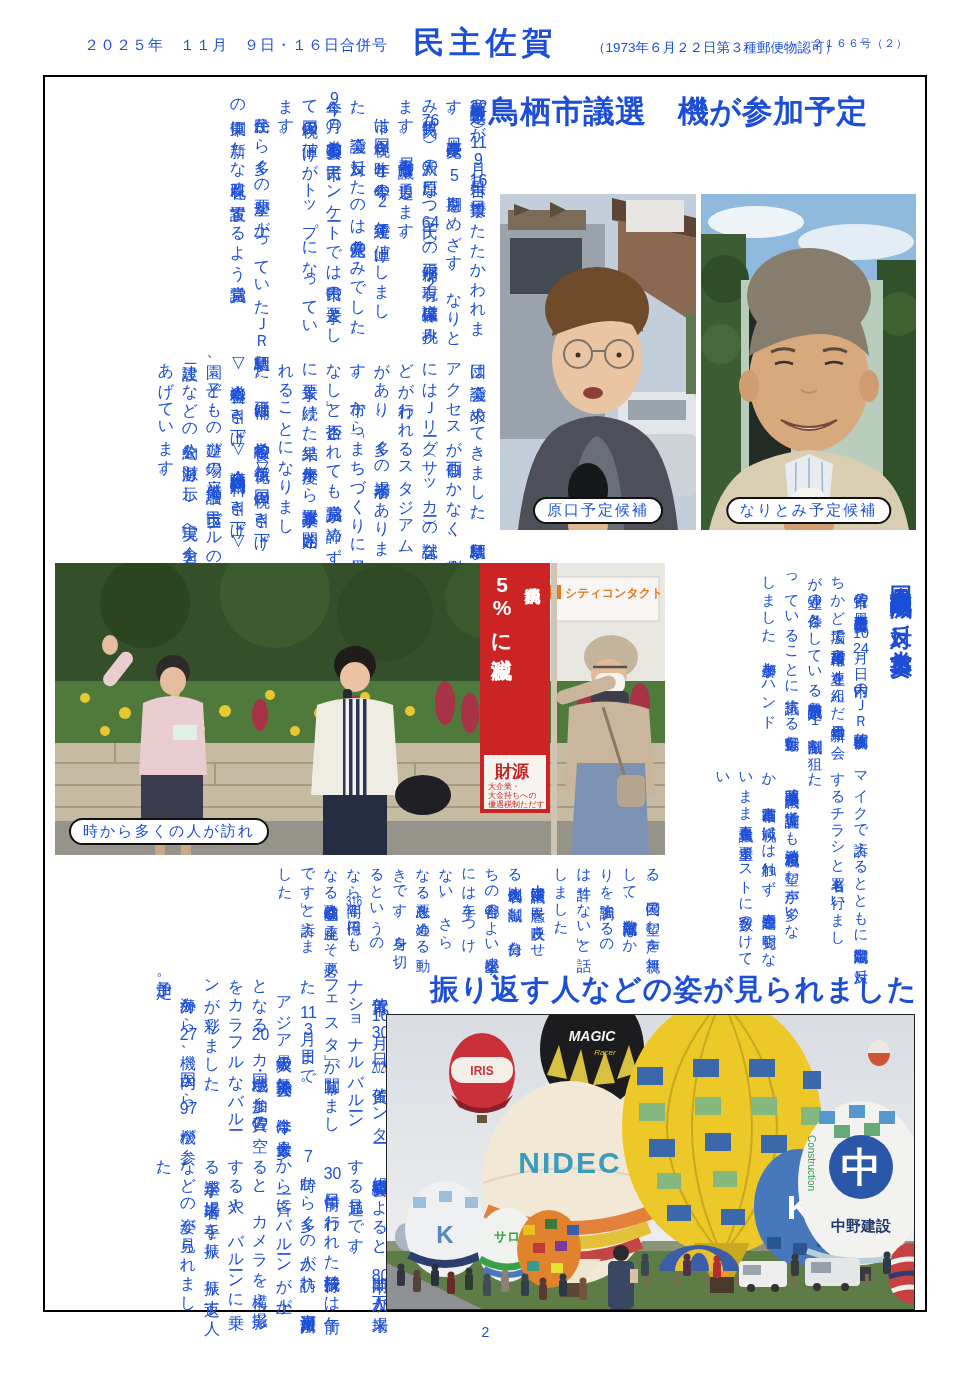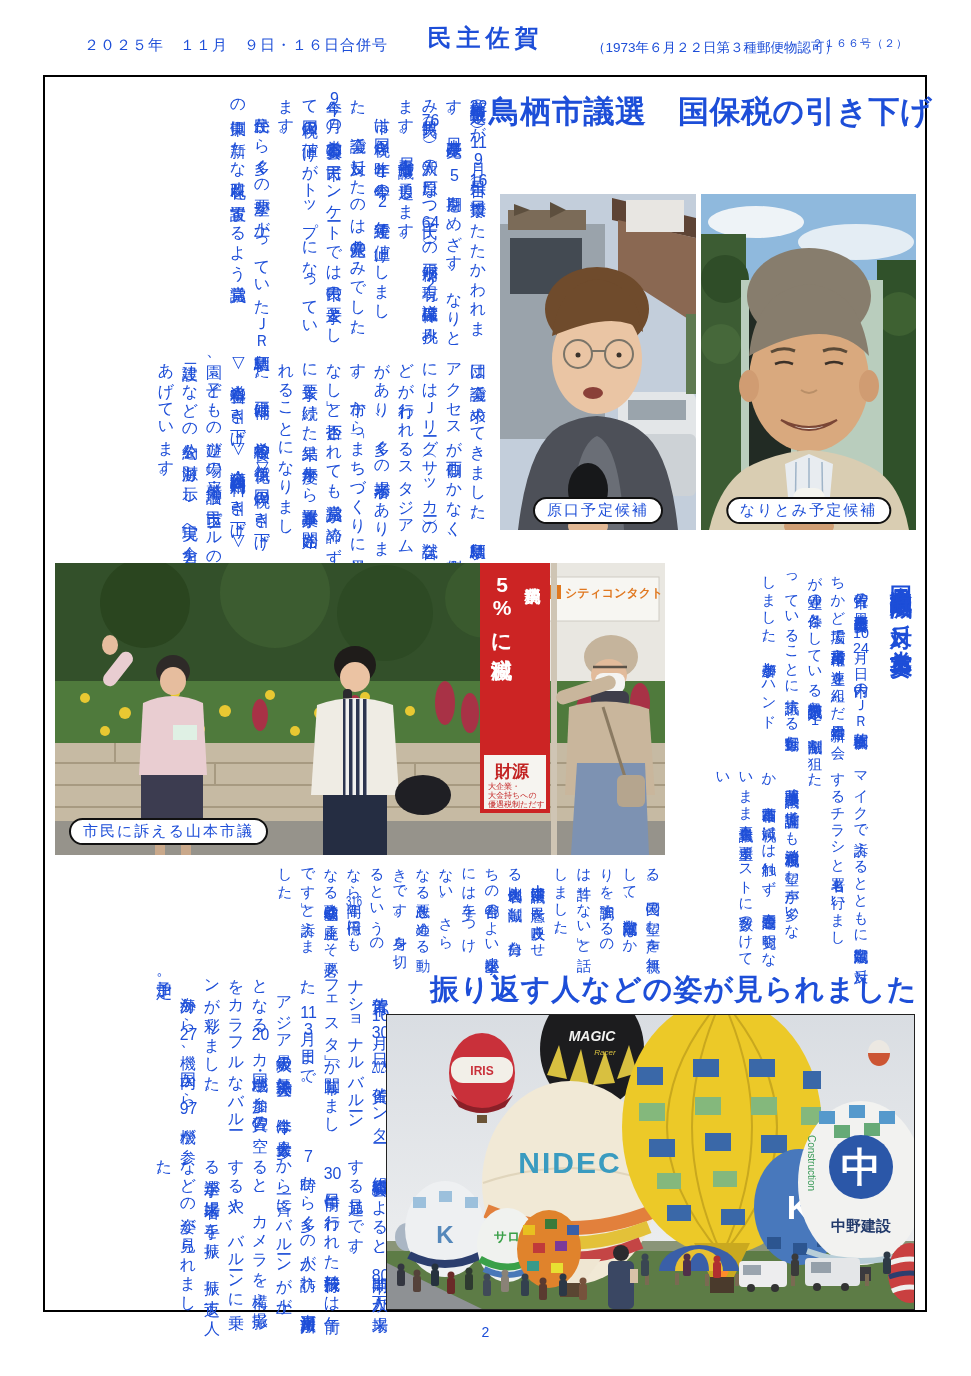--- a/index.html
+++ b/index.html
@@ -2,21 +2,21 @@
 <html lang="ja"><head>
 <meta charset="utf-8">
 <style>
   html,body{margin:0;padding:0;background:#fff;}
   #page{position:relative;width:971px;height:1376px;background:#fff;overflow:hidden;
         font-family:"Liberation Sans","DejaVu Sans",sans-serif;color:#1d4ed8;}
   .abs{position:absolute;}
   
   .hdr-date{left:84px;top:36px;font-size:15px;letter-spacing:1px;}
   .masthead{left:0;top:22px;width:971px;text-align:center;font-family:"Liberation Serif","DejaVu Serif",serif;
-            font-size:24px;letter-spacing:5px;font-weight:600;}
+            font-size:31px;letter-spacing:5px;font-weight:600;}
   .hdr-permit{left:568px;top:39px;font-size:13.5px;margin-left:24px;}
   .hdr-issue{left:812px;top:36px;font-size:11px;letter-spacing:1px;}
   .frame{left:43px;top:75px;width:884px;height:1237px;border:2px solid #000;box-sizing:border-box;}
   
   .vtext{writing-mode:vertical-rl;text-orientation:upright;}
   .tcy{text-combine-upright:all;}
   .body16{font-size:16px;line-height:24px;letter-spacing:1.2px;}
   .body15{font-size:14.5px;line-height:23px;letter-spacing:0.8px;}
   .body16b{font-size:16px;line-height:24px;letter-spacing:1px;}
   
@@ -51,21 +51,21 @@
 <div id="page">
 
   <div class="abs hdr-date">２０２５年　１１月　９日・１６日合併号</div>
   <div class="abs masthead">民主佐賀</div>
   <div class="abs hdr-permit">（1973年６月２２日第３種郵便物認可）</div>
   <div class="abs hdr-issue">２１６６号（２）</div>
 
   <div class="abs frame"></div>
 
   <div class="abs hl-top">
-    <div>鳥栖市議選　国保税の引き下げ</div>
+    <div>鳥栖市議選　機が参加予定</div>
   </div>
 
   <div class="abs vtext body16 band-t1">鳥栖市議選（定数<span class="tcy">22</span>）が<span class="tcy">11</span>月<span class="tcy">9</span>日告示（<span class="tcy">16</span>日投票）でたたかわれます。日本共産党は、<span class="tcy">5</span>期目をめざす、なりとみ牧男氏（<span class="tcy">76</span>）、新人の原口なつ子氏（<span class="tcy">64</span>）の両候補が現有<span class="tcy">2</span>議席確保に挑みます。尼寺省吾市議は勇退します。<br>　市は国保税を昨年と今年の<span class="tcy">2</span>年連続で値上げしました。議会で反対したのは共産党のみでした。今年<span class="tcy">9</span>月の党市委員会の市民アンケートでは市民の要求として国保税の値下げがトップになっています。<br>　住民から多くの要望が上がっていたＪＲ鳥栖駅の東側に新たな改札口を設置するよう党議員</div>
   <div class="abs vtext body16 band-t2">団は議会で求めてきました。鳥栖駅はアクセスが西側しかなく、東側にはＪリーグ（サッカー）の試合などが行われるスタジアムがあり、多くの来場者があります。市から「まちづくりに効果なし」と拒否されても党議員が諦めずに要求し続けた結果、来年度から設置事業が開始されることになりました。両候補は、学校給食の無償化▽国保税の引き下げ▽水道料金の引き下げ▽介護保険料・利用料の引き下げ▽公園、子どもの遊び場の整備・増設▽市民プールの建設─などの公約を財源も示し、実現へ全力をあげています。</div>
 
   <div class="abs photo photo-1">
     <svg width="196" height="336" viewBox="0 0 196 336">
       <rect width="196" height="336" fill="#c3cedb"></rect>
       <polygon points="112,4 196,24 196,44 112,26" fill="#5e4435"></polygon>
       <polygon points="118,26 196,44 196,130 118,80" fill="#8a6852"></polygon>
@@ -238,21 +238,21 @@
         <rect x="540" y="110" width="30" height="20" rx="8" fill="#f4f4f2"></rect>
         <line x1="538" y1="104" x2="572" y2="104" stroke="#5a5248" stroke-width="2.5"></line>
         <rect x="536" y="128" width="38" height="16" rx="6" fill="#3e3e4a"></rect>
         <rect x="500" y="120" width="62" height="14" rx="7" fill="#c9b69c" transform="rotate(-18 531 127)"></rect>
         <path d="M514,144 Q554,132 594,146 L600,232 L510,232 Z" fill="#c9b69c"></path>
         <polygon points="522,200 516,292 594,292 590,200" fill="#7d92b2"></polygon>
         <line x1="548" y1="144" x2="570" y2="214" stroke="#8a7a62" stroke-width="3"></line>
         <rect x="562" y="212" width="28" height="32" rx="6" fill="#b5a58e"></rect>
       </g>
     </svg>
-    <div class="caption cap-3">市民に訴える山本市議</div>
+    <div class="caption cap-3">時から多くの人が訪れ</div>
   </div>
 
   <div class="abs hl-bot">振り返す人などの姿が見られました</div>
   <div class="abs vtext body16b band-b1">　佐賀市で<span class="tcy">10</span>月<span class="tcy">30</span>日、「<span class="tcy">2025</span>佐賀インターナショナルバルーンフェスタ」が開幕しました。<span class="tcy">11</span>月<span class="tcy">3</span>日まで。<br>　アジア最大級の熱気球大会で、今年は大会最多となる<span class="tcy">20</span>カ国・地域が参加。佐賀の空をカラフルなバルーンが彩りました。<br>　海外から<span class="tcy">27</span>機、国内から<span class="tcy">97</span>機が参加予定。</div>
   <div class="abs vtext body16b band-b2">　組織委員会によると、期間中<span class="tcy">80</span>万人が来場する見通しです。<br>　<span class="tcy">30</span>日午前に行われた競技飛行には午前<span class="tcy">7</span>時から多くの人が訪れ、嘉瀬川河川敷から一斉にバルーンが上がると、カメラを構え撮影する人や、バルーンに乗る選手が来場者に手を振り、振り返す人などの姿が見られました。</div>
 
   <div class="abs photo photo-4">
     <svg width="527" height="294" viewBox="0 0 527 294">
       <defs>
         <linearGradient id="skyg" x1="0" y1="0" x2="0" y2="1">

